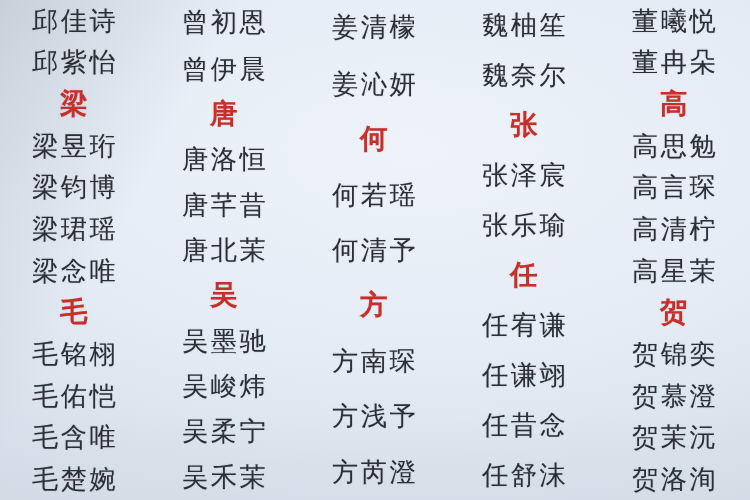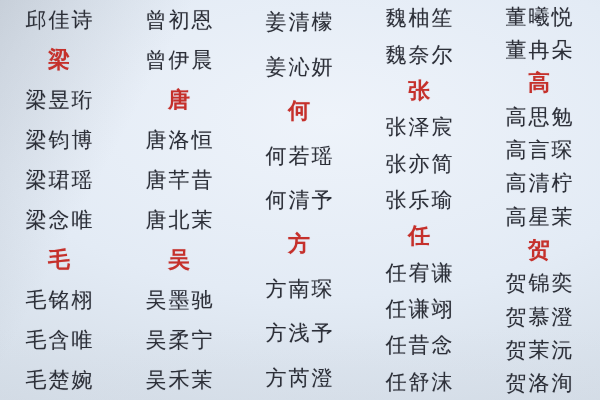--- a/index.html
+++ b/index.html
@@ -42,40 +42,43 @@
     text-shadow: 0 0 1px rgba(197,48,43,0.3);
   }
 </style>
 </head>
 <body>
 
 <div class="sheet">
 
   <div class="col">
     <div class="cell">邱佳诗</div>
+    <div class="cell">邱紫怡</div>
     <div class="cell hdr">梁</div>
     <div class="cell">梁昱珩</div>
     <div class="cell">梁钧博</div>
     <div class="cell">梁珺瑶</div>
     <div class="cell">梁念唯</div>
     <div class="cell hdr">毛</div>
     <div class="cell">毛铭栩</div>
+    <div class="cell">毛佑恺</div>
     <div class="cell">毛含唯</div>
     <div class="cell">毛楚婉</div>
   </div>
 
   <div class="col">
     <div class="cell">曾初恩</div>
     <div class="cell">曾伊晨</div>
     <div class="cell hdr">唐</div>
     <div class="cell">唐洛恒</div>
     <div class="cell">唐芊昔</div>
     <div class="cell">唐北茉</div>
     <div class="cell hdr">吴</div>
     <div class="cell">吴墨驰</div>
+    <div class="cell">吴峻炜</div>
     <div class="cell">吴柔宁</div>
     <div class="cell">吴禾茉</div>
   </div>
 
   <div class="col">
     <div class="cell">姜清檬</div>
     <div class="cell">姜沁妍</div>
     <div class="cell hdr">何</div>
     <div class="cell">何若瑶</div>
     <div class="cell">何清予</div>
@@ -83,21 +86,20 @@
     <div class="cell">方南琛</div>
     <div class="cell">方浅予</div>
     <div class="cell">方芮澄</div>
   </div>
 
   <div class="col">
     <div class="cell">魏柚笙</div>
     <div class="cell">魏奈尔</div>
     <div class="cell hdr">张</div>
     <div class="cell">张泽宸</div>
-    <div class="cell">张亦简</div>
     <div class="cell">张乐瑜</div>
     <div class="cell hdr">任</div>
     <div class="cell">任宥谦</div>
     <div class="cell">任谦翊</div>
     <div class="cell">任昔念</div>
     <div class="cell">任舒沫</div>
   </div>
 
   <div class="col">
     <div class="cell">董曦悦</div>

